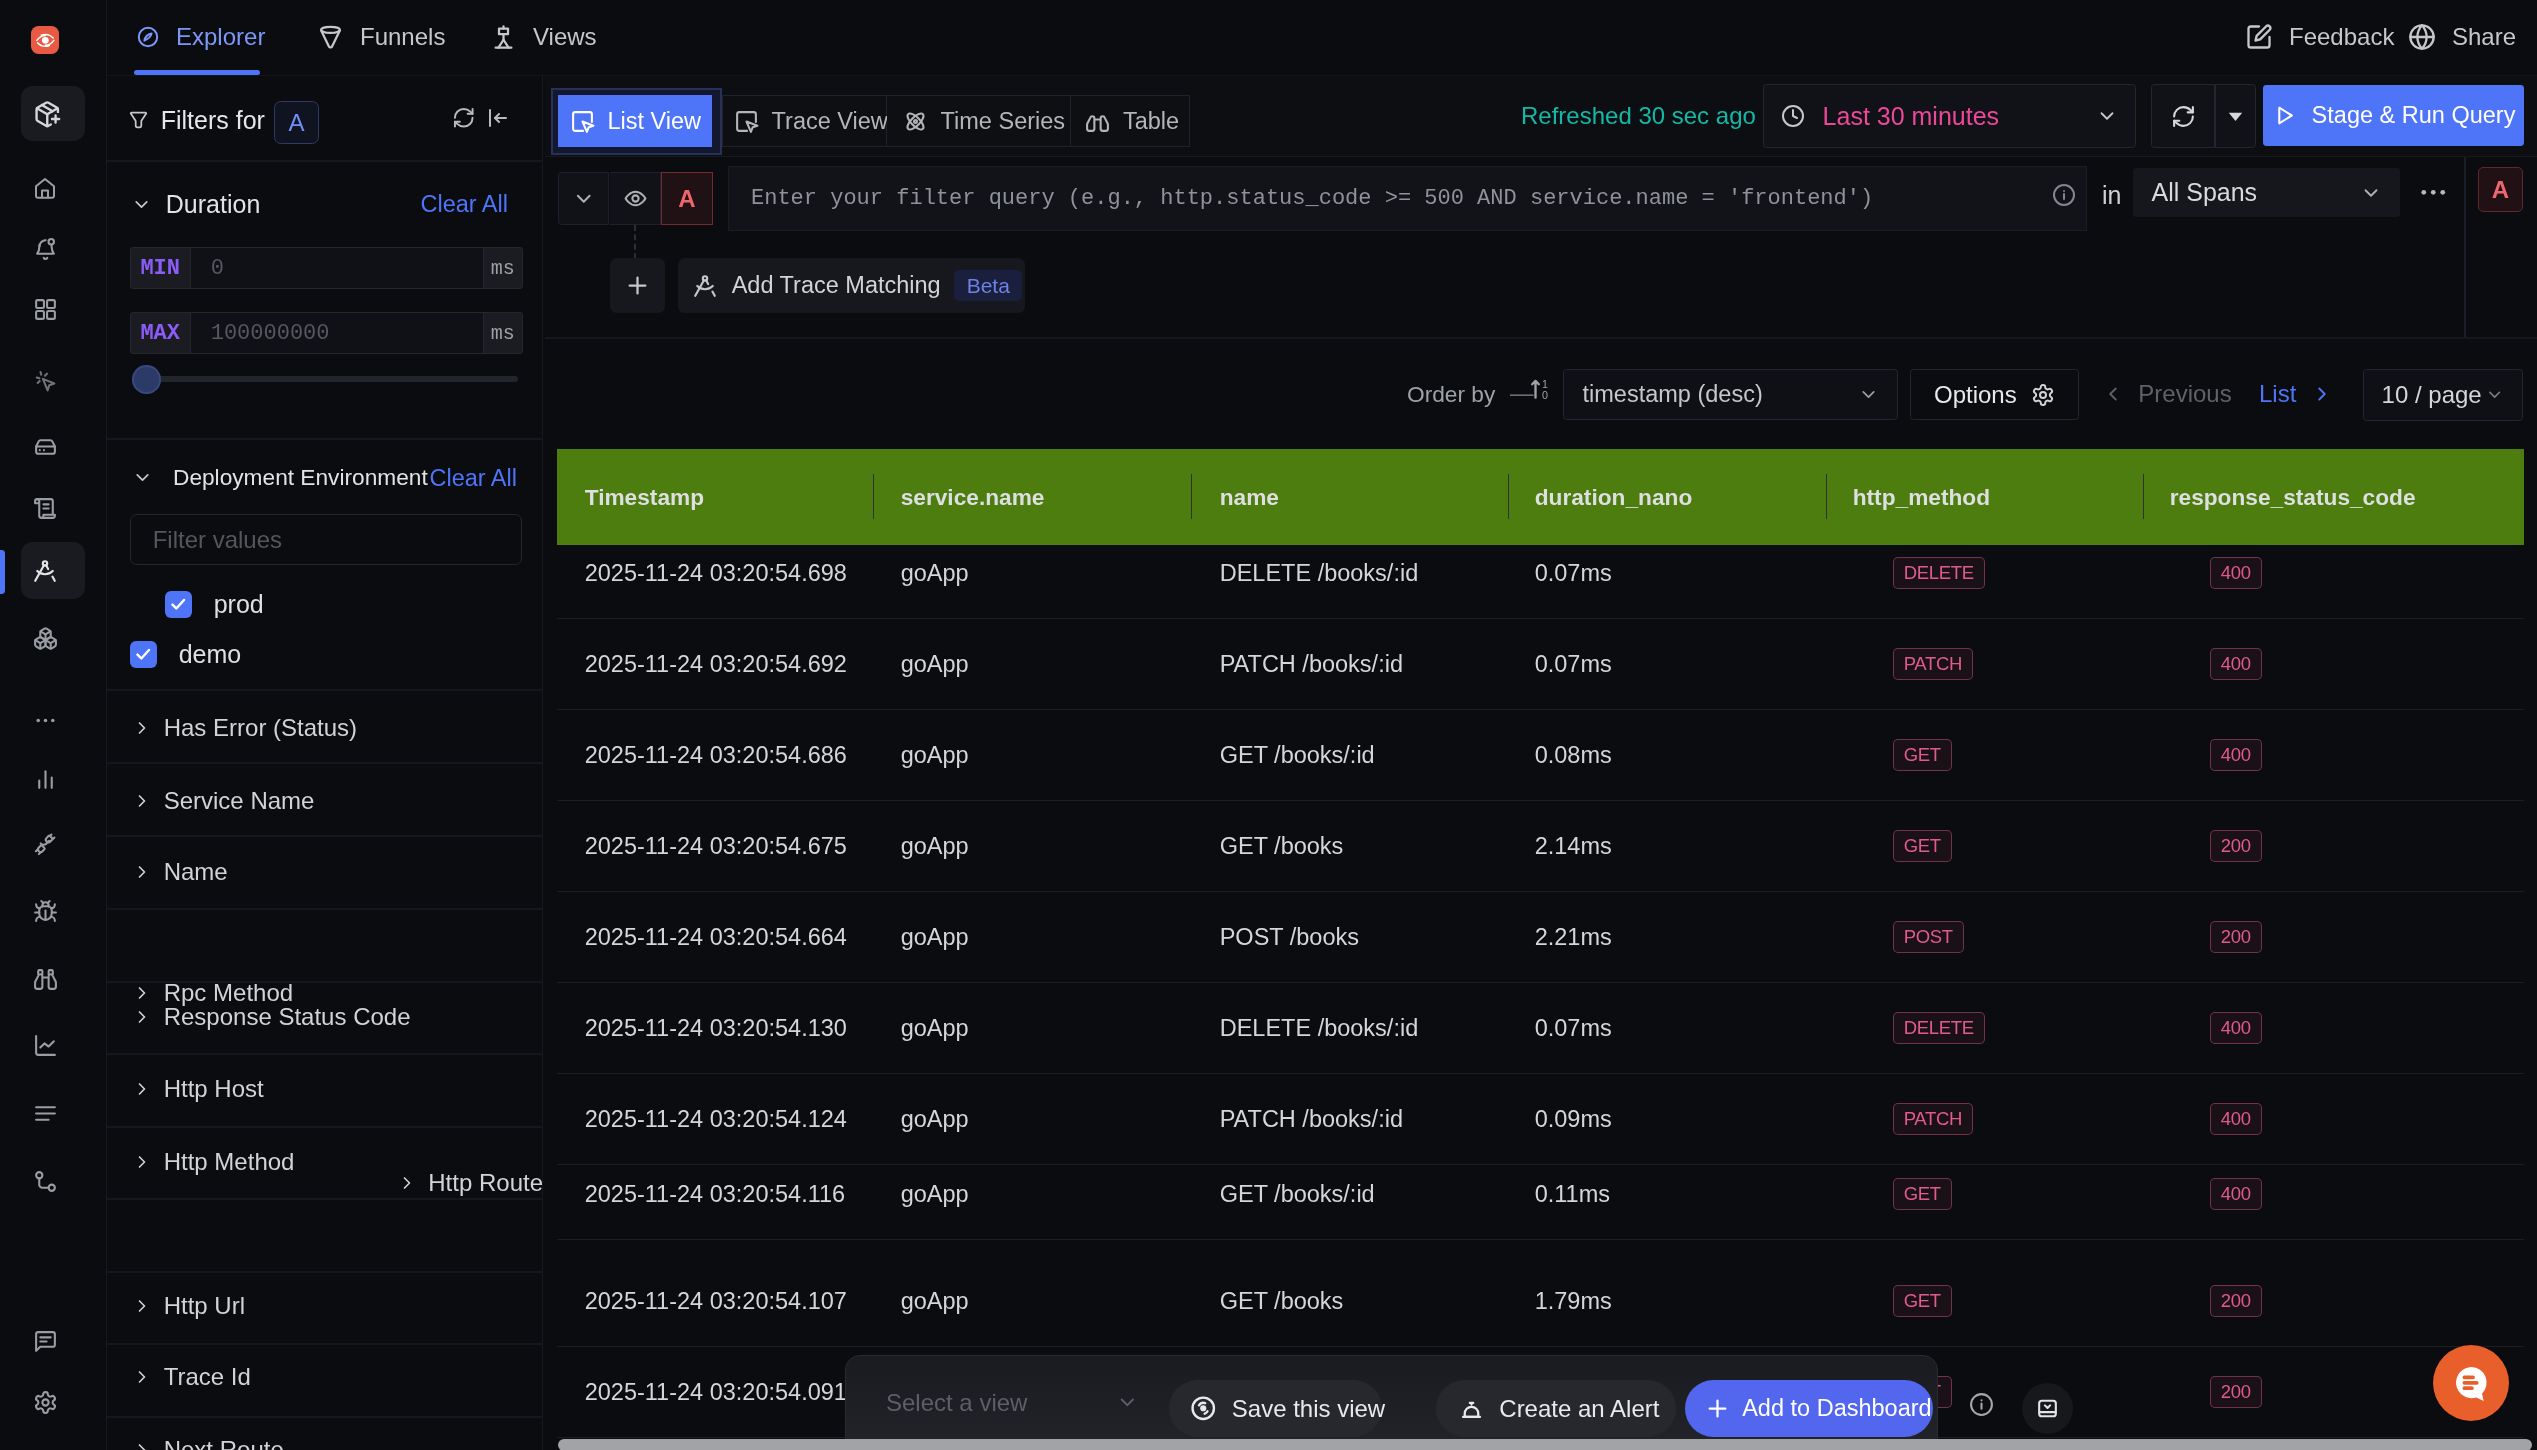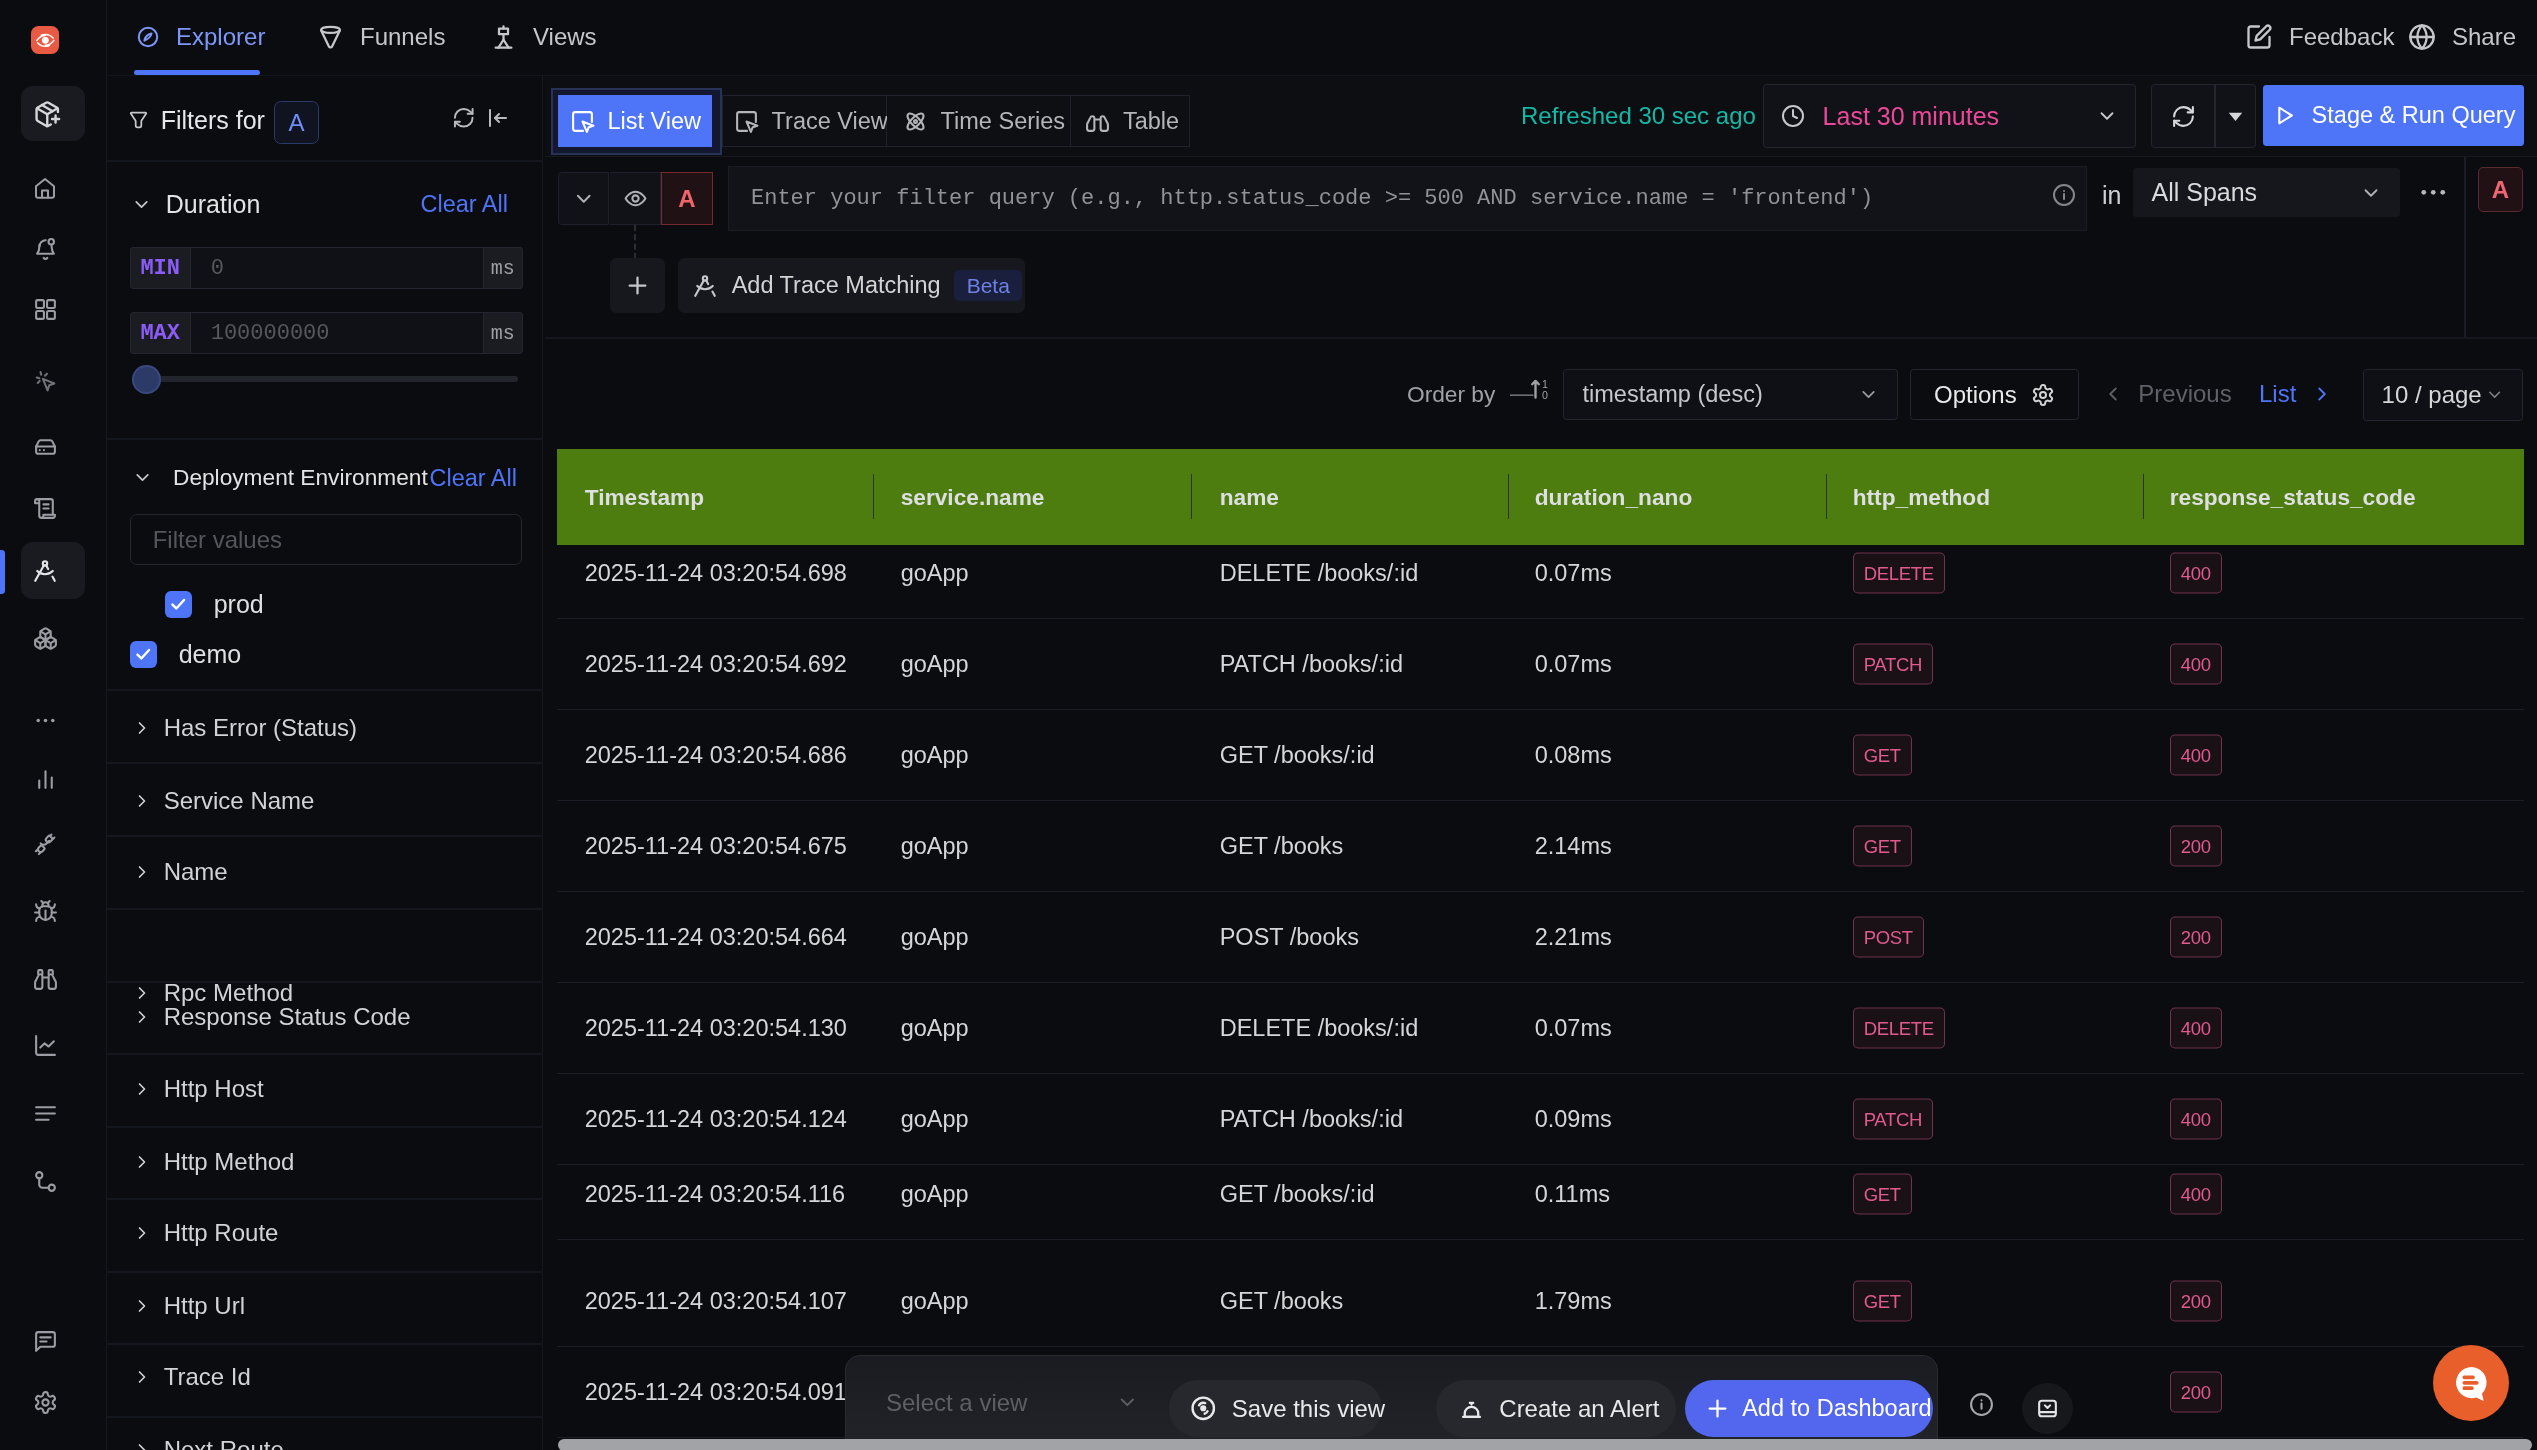--- a/index.html
+++ b/index.html
@@ -29,21 +29,21 @@
 
 #main{left:545px;top:76px;width:1992px;height:1375px;}
 .tab{height:52px;display:flex;align-items:center;gap:12.6px;font-size:23.5px;color:#b4b5b9;background:#0e0f13;border:1.7px solid #1f222c;white-space:nowrap;}
 .box-btn{background:#101217;border:1.7px solid #1e212b;display:flex;align-items:center;justify-content:center;color:#aeb0b5;}
 .badge-pink{border:1.7px solid rgba(225,90,142,0.45);background:rgba(225,90,142,0.07);color:#e05a8e;border-radius:5px;display:inline-flex;align-items:center;justify-content:center;font-size:18.5px;font-weight:500;}
 .hcell{font-weight:bold;font-size:22.7px;color:#dedfe1;position:absolute;top:0;display:flex;align-items:center;height:100%;}
 .rcell{position:absolute;font-size:23.5px;color:#d5d6d8;white-space:nowrap;}
 .pill{height:57px;border-radius:28.5px;background:#27282e;display:flex;align-items:center;color:#e8e9ea;font-size:24px;font-weight:500;gap:14.3px;white-space:nowrap;}
 .trow{position:absolute;left:0;width:1967px;height:91px;border-bottom:1.7px solid #1c1e25;}
 .trow .rcell{top:50%;transform:translateY(-50%);}
-.trow .badge-pink{top:50%;transform:translateY(-50%);height:41px;padding:0 10px;letter-spacing:-0.3px;}
+.trow .badge-pink{top:50%;transform:translateY(-50%);height:32px;padding:0 10px;letter-spacing:-0.3px;margin-left:40px;}
 </style>
 </head>
 <body>
 <div id="rail" class="abs">
 
   <div class="abs" style="left:31px;top:26px;width:28px;height:28px;border-radius:7.6px;background:#e85a43;display:flex;align-items:center;justify-content:center;">
     <svg width="22.7" height="22.7" viewBox="0 0 24 24">
         <g stroke="#fff" fill="none" stroke-width="1.6" stroke-linecap="round">
           <path d="M3 12c2.5-3.4 5.6-5.2 9-5.2M21 12c-2.5 3.4-5.6 5.2-9 5.2"></path>
           <path d="M3.8 14.5C5.9 16.9 8.8 18.3 12 18.3c1.5 0 3-.3 4.3-.9M20.2 9.5C18.1 7.1 15.2 5.7 12 5.7c-1.5 0-3 .3-4.3.9"></path>
@@ -368,21 +368,21 @@
       <span>Http Host</span>
     </div>
   <div class="fsec-divider" style="top:1050px;"></div>
   <div class="collapsed-row" style="top:1062px;height:47px;">
       <svg width="20" height="20" viewBox="0 0 24 24" class="ic">
         <path d="m9 6 6 6-6 6"></path>
       </svg>
       <span>Http Method</span>
     </div>
   <div class="fsec-divider" style="top:1122px;"></div>
-  <div class="collapsed-row" style="top:1133px;height:47px;">
+  <div class="collapsed-row" style="top:1083px;height:47px;justify-content:flex-end;">
       <svg width="20" height="20" viewBox="0 0 24 24" class="ic">
         <path d="m9 6 6 6-6 6"></path>
       </svg>
       <span>Http Route</span>
     </div>
   <div class="fsec-divider" style="top:1195px;"></div>
   <div class="collapsed-row" style="top:1206px;height:47px;">
       <svg width="20" height="20" viewBox="0 0 24 24" class="ic">
         <path d="m9 6 6 6-6 6"></path>
       </svg>

